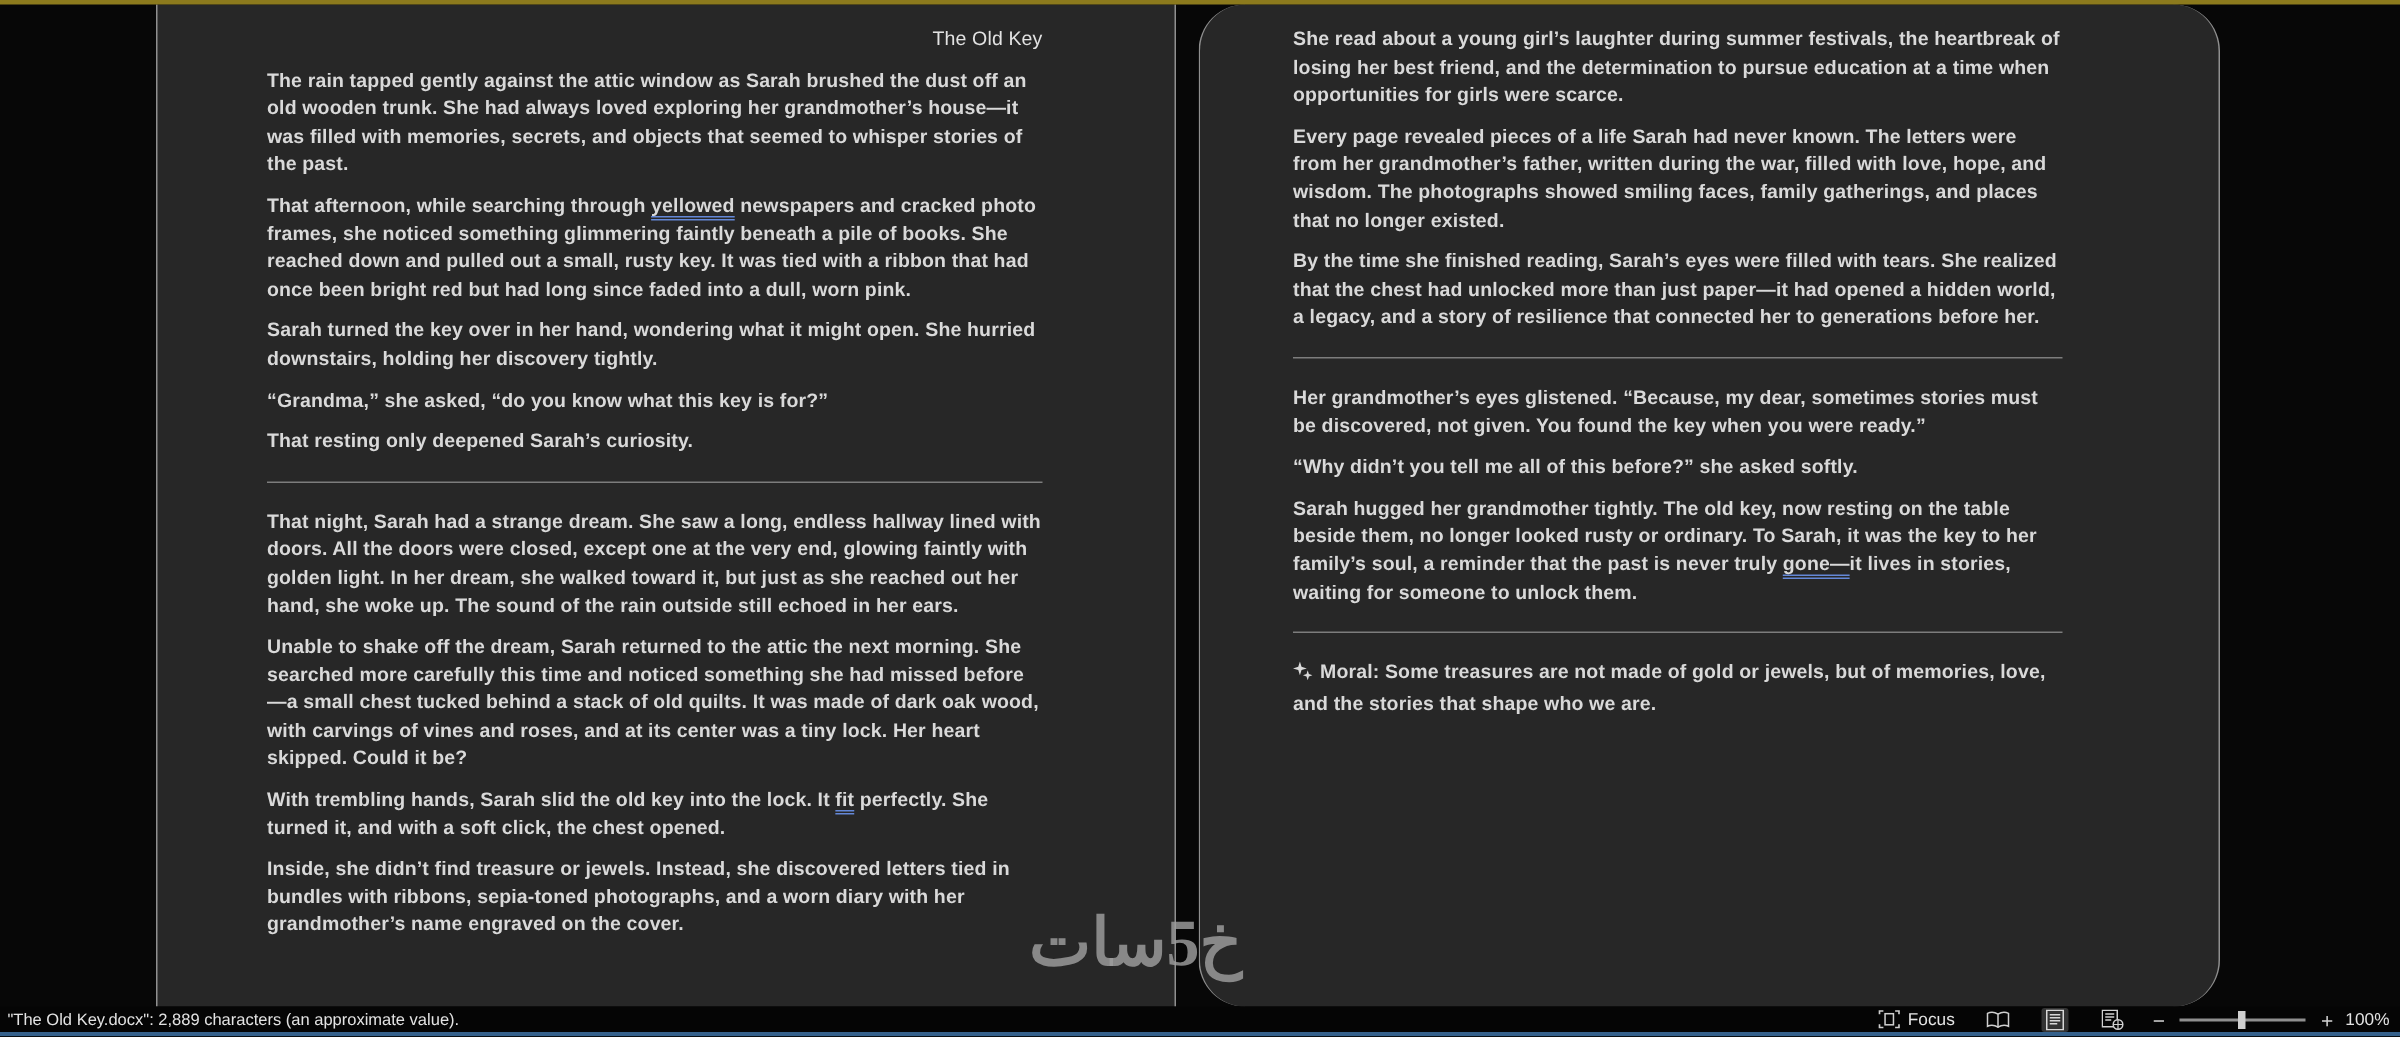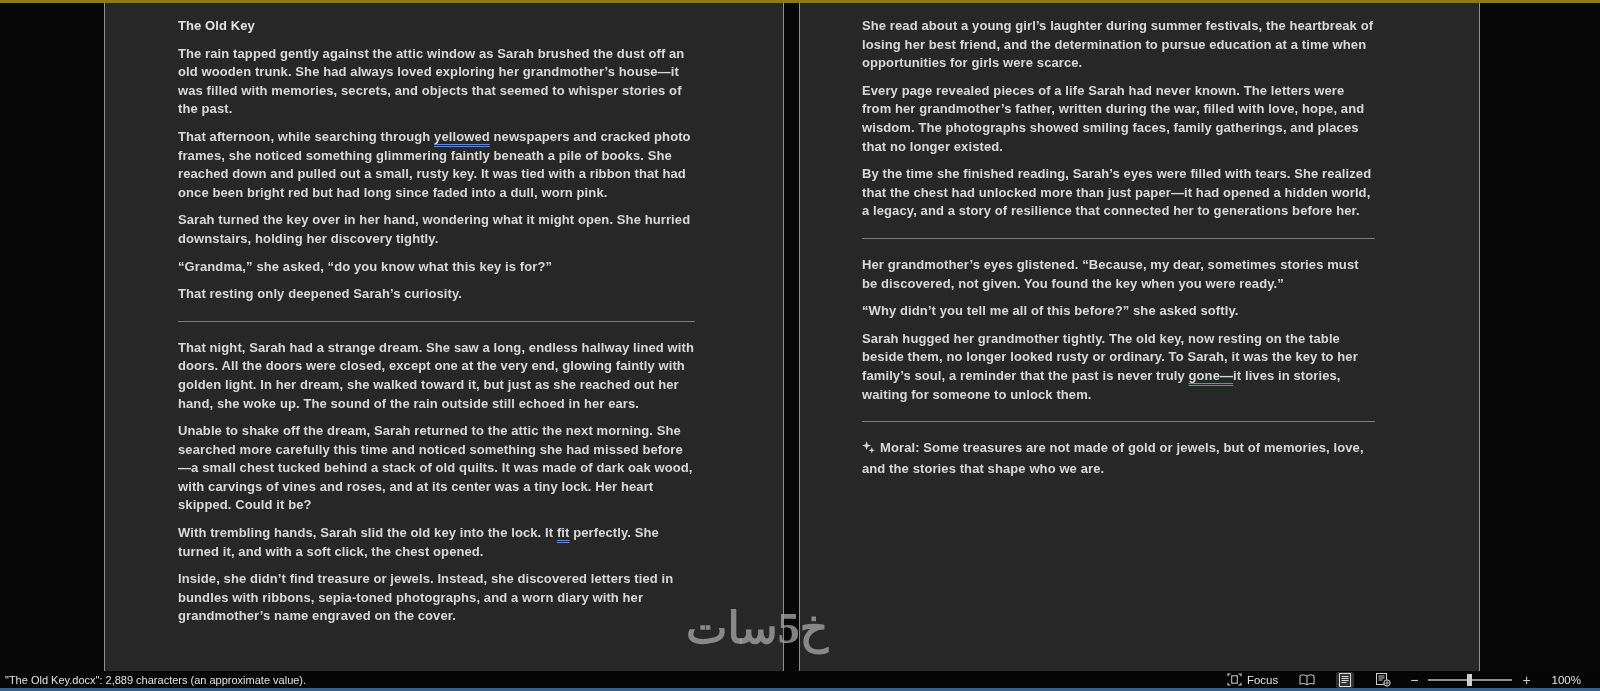--- a/index.html
+++ b/index.html
@@ -11,55 +11,55 @@
   .top-accent { position:absolute; top:0; left:0; width:1600px; height:3px; background:#8c7a1d; z-index:10; }
 
   .doc-area { position:absolute; top:3px; left:0; width:1600px; height:668px; background:#070707; }
 
   .page {
     position:absolute; top:0; bottom:0; background:#272727;
     border-left:1px solid #8f8f8f; border-right:1px solid #8f8f8f;
     box-sizing:border-box; overflow:hidden;
   }
   .page1 { left:104px; width:680px; padding:14px 88px 0 73px; }
-  .page2 { left:799px; width:681px; padding:14px 104px 0 62px; }
+  .page2 { left:799px; width:681px; padding:14px 104px 0 62px;border-radius:31px; }
 
   .para {
     margin:0 0 9px 0; font-size:13px; line-height:18.6px;
     font-weight:600; color:#d9d9d9; letter-spacing:0.1px;
   }
-  .title { font-weight:700; color:#e2e2e2; }
+  .title { font-weight:400; color:#e2e2e2;text-align:right; }
   .hrule { border-top:1px solid #7d7d7d; margin:17px 0; }
   .gramm { text-decoration:underline double #6488d8; text-underline-offset:3px; }
   .spark-icon { display:inline-block; vertical-align:-2px; margin-right:5px; }
 
   .watermark {
     position:absolute; left:686px; top:604px; z-index:5;
     font-family:Liberation Serif, serif; font-weight:bold;
     font-size:44px; line-height:1; color:rgba(158,158,158,0.82);
     pointer-events:none; white-space:nowrap;
   }
 
   .status-bar {
     position:absolute; left:0; bottom:3px; width:1600px; height:17px;
     background:#050505; color:#e3e3e3; z-index:20;
     display:flex; align-items:center; justify-content:space-between;
   }
   .sb-left { font-size:11px; padding-left:5px; white-space:nowrap; }
-  .sb-right { display:flex; align-items:center; padding-right:19px; }
+  .sb-right { display:flex; align-items:center; padding-right:7px; }
   .sb-focus { display:flex; align-items:center; gap:5px; font-size:11.5px; cursor:default; }
   .sb-view { margin-left:20px; display:flex; align-items:center; justify-content:center; width:18px; height:16px; border-radius:2px; }
   .sb-view.selected { background:#333333; }
   .zoom-sym { font-size:14px; color:#d0d0d0; line-height:1; }
   .zoom-out { margin-left:18px; }
   .slider { position:relative; margin-left:10px; width:84px; height:14px; }
   .slider .track { position:absolute; top:6px; left:0; width:84px; height:2px; background:#8f8f8f; }
   .slider .thumb { position:absolute; top:1px; left:39px; width:5px; height:12px; background:#cfcfcf; }
   .zoom-in { margin-left:10px; }
-  .zoom-pct { margin-left:21px; font-size:11.5px; }
+  .zoom-pct { margin-left:8px; font-size:11.5px; }
 
   .bottom-strip { position:absolute; bottom:0; left:0; width:1600px; height:3px; background:#35618c; z-index:21; }
 
   svg.sbicon { display:block; }
 </style>
 </head>
 <body>
 
 <div class="app">
   <div class="top-accent"></div>

